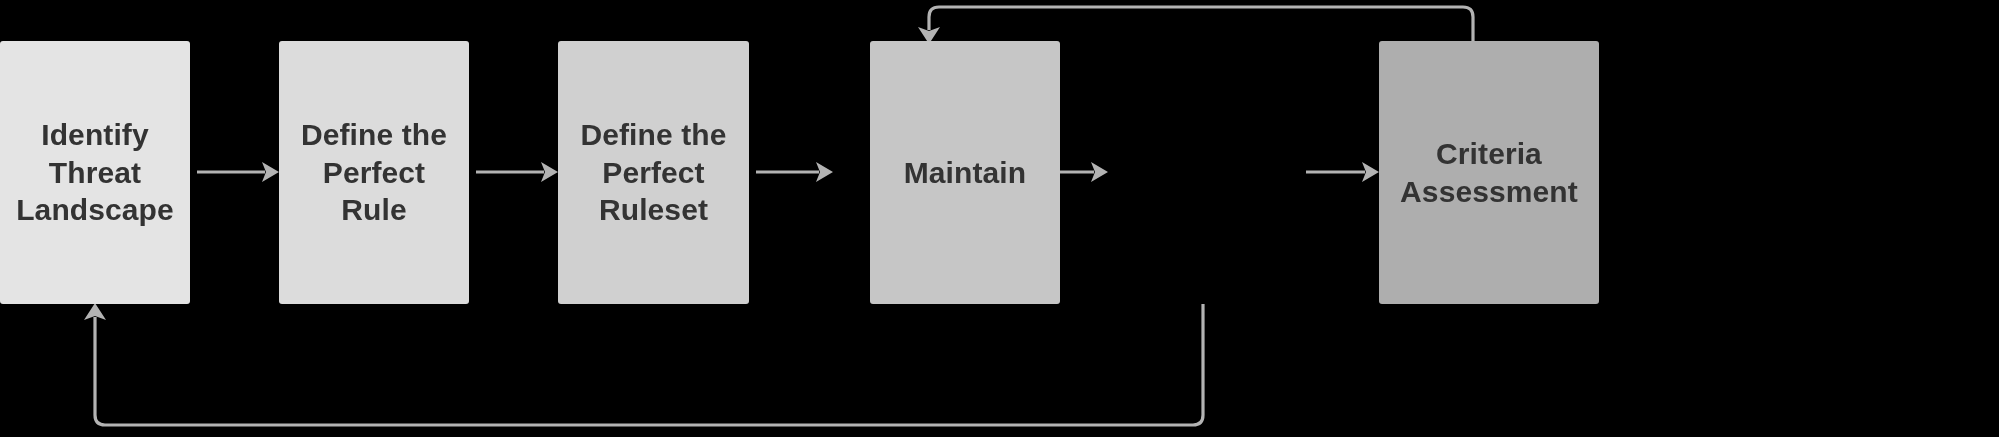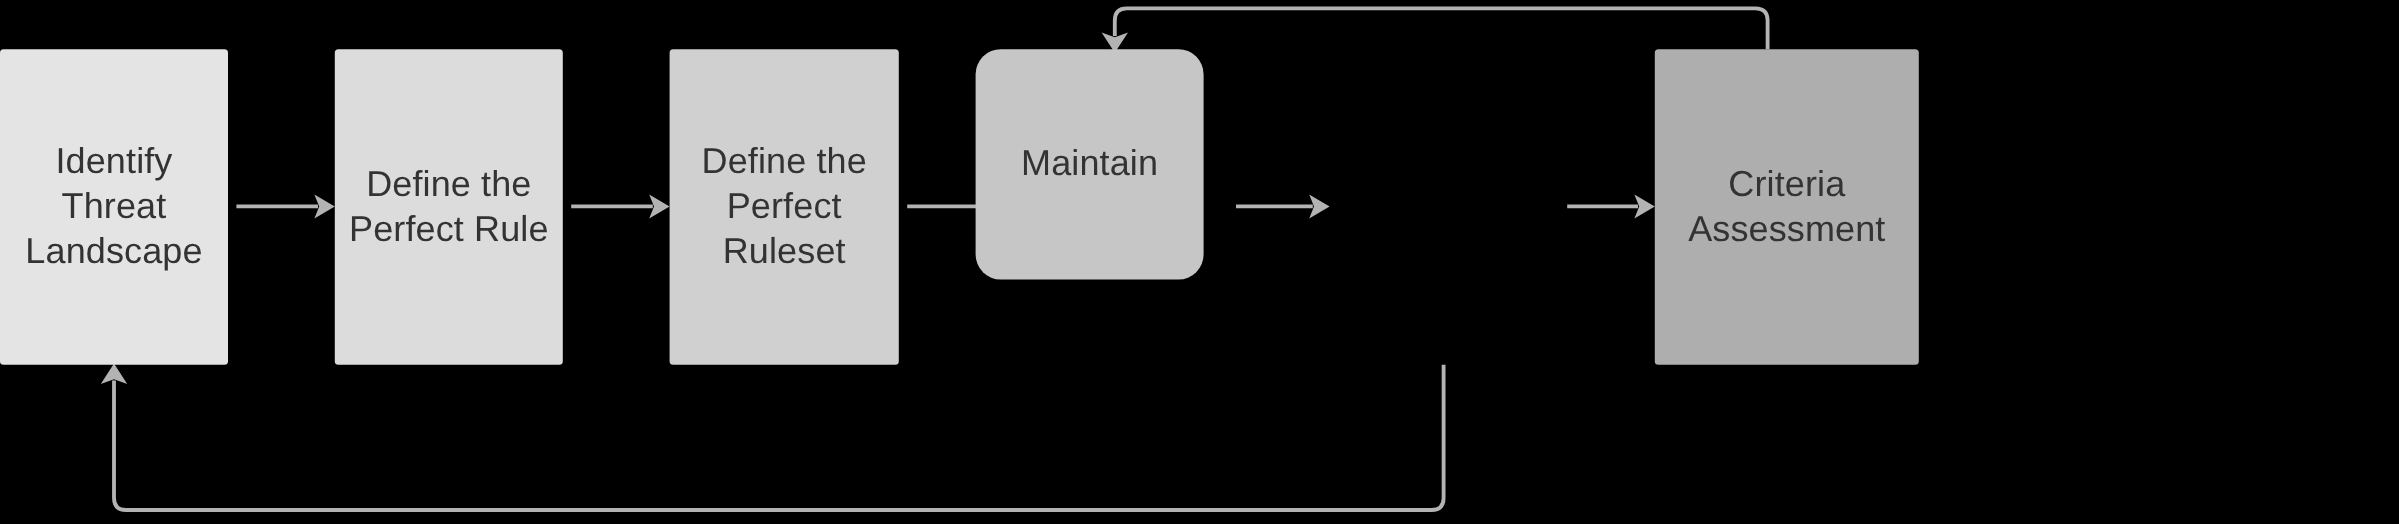--- a/index.html
+++ b/index.html
@@ -7,20 +7,21 @@
     padding: 0;
     background: #000000;
   }
   #stage {
     position: relative;
     width: 1999px;
     height: 437px;
     background: #000000;
     overflow: hidden;
     font-family: "Liberation Sans", sans-serif;
+    font-weight: bold;
   }
   .node {
     position: absolute;
     display: flex;
     align-items: center;
     justify-content: center;
     text-align: center;
     border-radius: 3px;
     color: #333333;
     font-size: 30px;
@@ -104,21 +105,21 @@
     <span class="node-label">Define the
 Perfect Rule</span>
   </div>
 
   <div class="node" style="left:558px; top:41px; width:191px; height:263px; background:#d0d0d0;">
     <span class="node-label">Define the
 Perfect
 Ruleset</span>
   </div>
 
-  <div class="node" style="left:813px; top:41px; width:190px; height:192px; background:#c6c6c6;border-radius:21px;">
+  <div class="node" style="left:870px; top:41px; width:190px; height:263px; background:#c6c6c6;">
     <span class="node-label">Maintain</span>
   </div>
 
 
   <div class="node" style="left:1379px; top:41px; width:220px; height:263px; background:#aeaeae;">
     <span class="node-label">Criteria
 Assessment</span>
   </div>
 
 </div>

